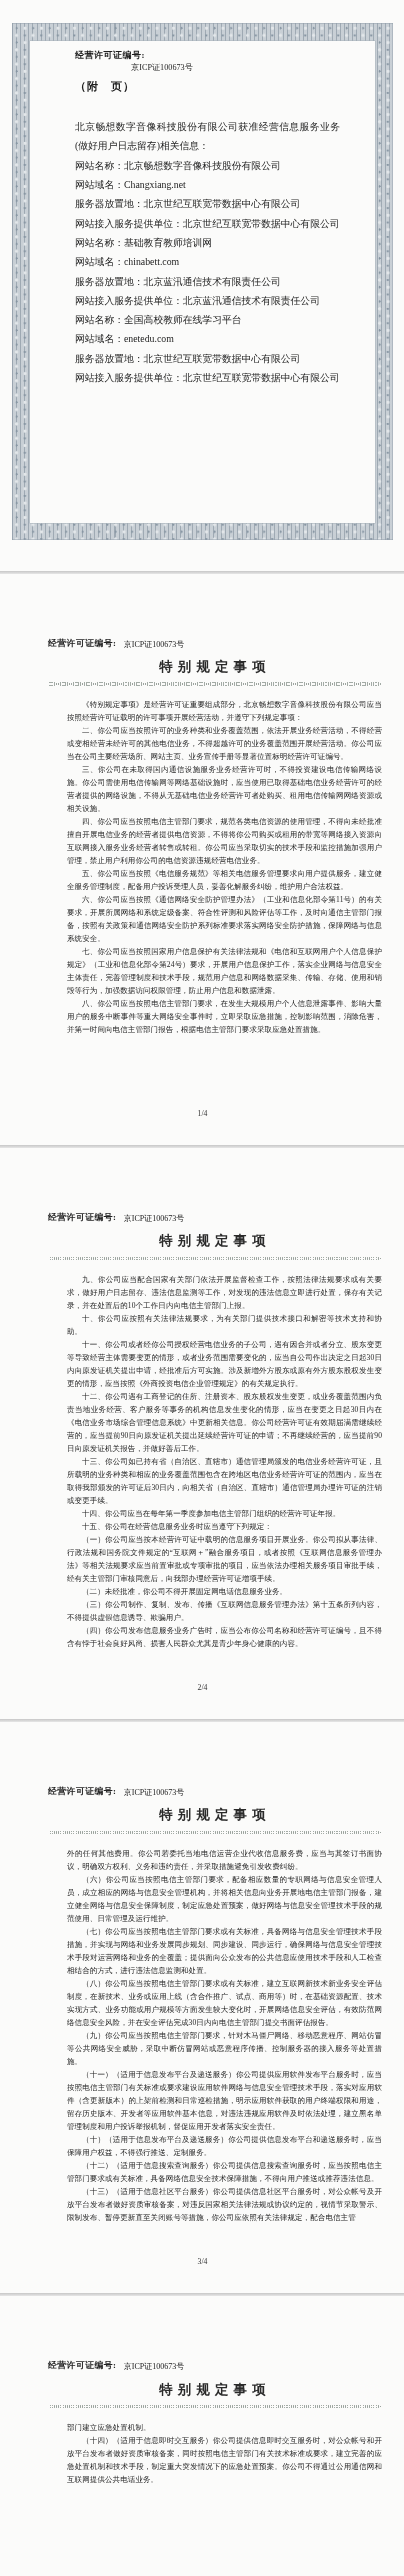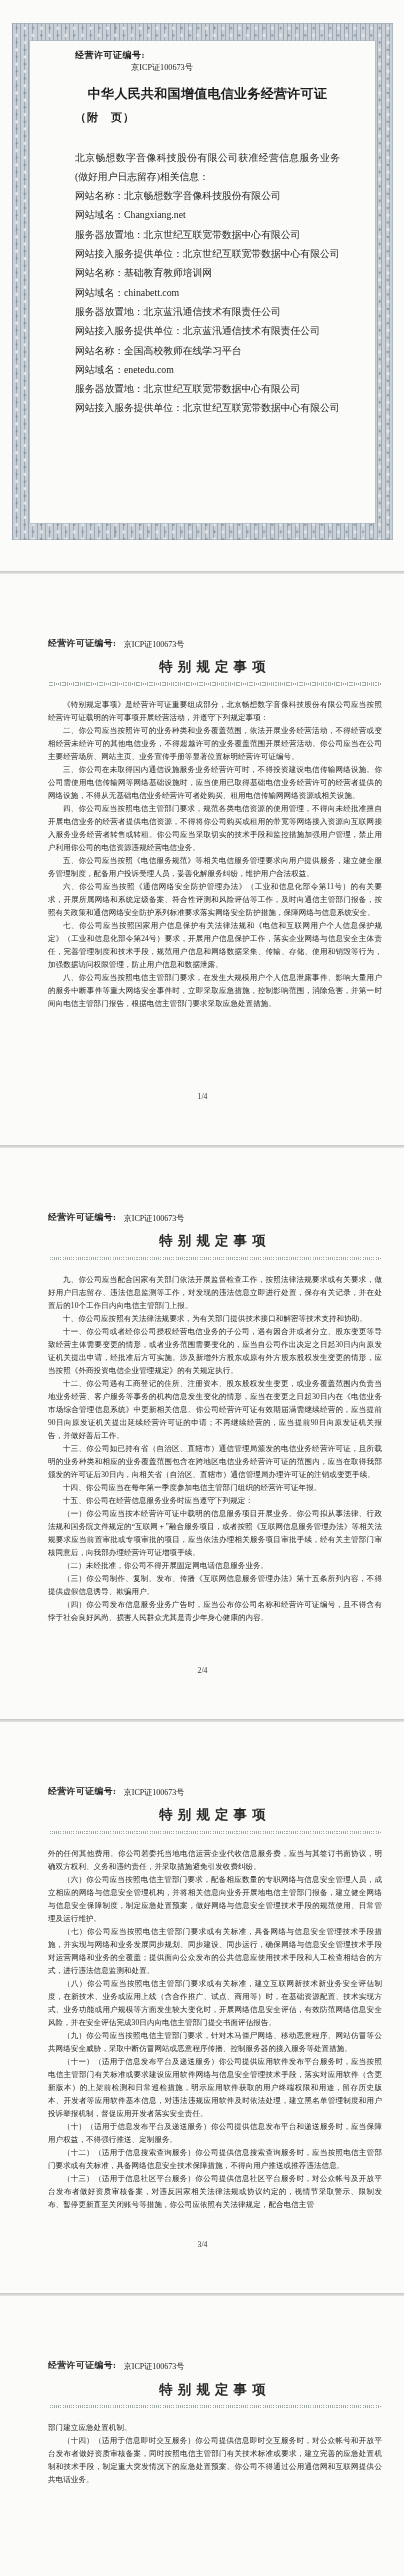--- a/index.html
+++ b/index.html
@@ -31,36 +31,35 @@
 
   
   .prov-head{padding:64px 23px 0 48px;}
   .lic-label{font-size:8.8px;font-weight:700;letter-spacing:0.5px;color:#222;}
   .lic-value{font-size:8px;margin-left:5.2px;position:relative;top:0.5px;color:#222;}
   .prov-title{margin:8.2px 5.2px 6.2px 0;text-align:center;font-size:13.4px;font-weight:700;letter-spacing:5.2px;text-indent:5.2px;color:#2a2a2a;}
   .zigzag{height:3.6px;margin:0 23px 12.4px 48px;opacity:.75;
     background:
       repeating-linear-gradient(105deg, rgba(122,133,126,.9) 0 0.5px, transparent 0.5px 2.1px),
       repeating-linear-gradient(75deg, rgba(122,133,126,.9) 0 0.5px, transparent 0.5px 2.1px);}
-  .prov-body{margin:0 23px 0 48px;}
+  .prov-body{margin:0 23px 0 67px;}
   .prov-body p{margin:0;font-size:7.5px;line-height:13px;text-align:justify;letter-spacing:0.1px;color:#242424;}
   .prov-body p.ind{text-indent:2em;}
-  .page-no{position:absolute;bottom:44px;left:0;width:100%;text-align:center;font-size:7.7px;color:#333;}
+  .page-no{position:absolute;bottom:27px;left:0;width:100%;text-align:center;font-size:7.7px;color:#333;}
 </style>
 </head>
 <body>
 
 <div class="doc">
 
   <section class="page">
     <div class="frame"></div>
     <div class="cert-inner">
       <span class="cert-no-label">经营许可证编号:</span>
       <span class="cert-no-value">京ICP证100673号</span>
-      <h1 class="cert-title">中华人民共和国增值电信业务经营许可证</h1>
       <div class="cert-subtitle">（附　页）</div>
       <div class="cert-text">
         <p>北京畅想数字音像科技股份有限公司获准经营信息服务业务(做好用户日志留存)相关信息：</p>
         <div>
 
         <p>网站名称：北京畅想数字音像科技股份有限公司</p>
             <p>网站域名：Changxiang.net</p>
             <p>服务器放置地：北京世纪互联宽带数据中心有限公司</p>
             <p>网站接入服务提供单位：北京世纪互联宽带数据中心有限公司</p>
             <p>网站名称：基础教育教师培训网</p>

